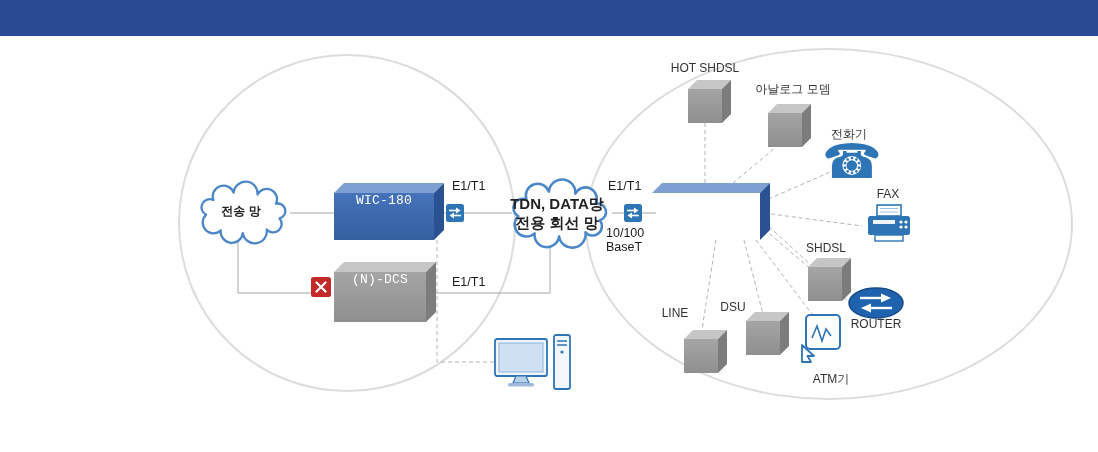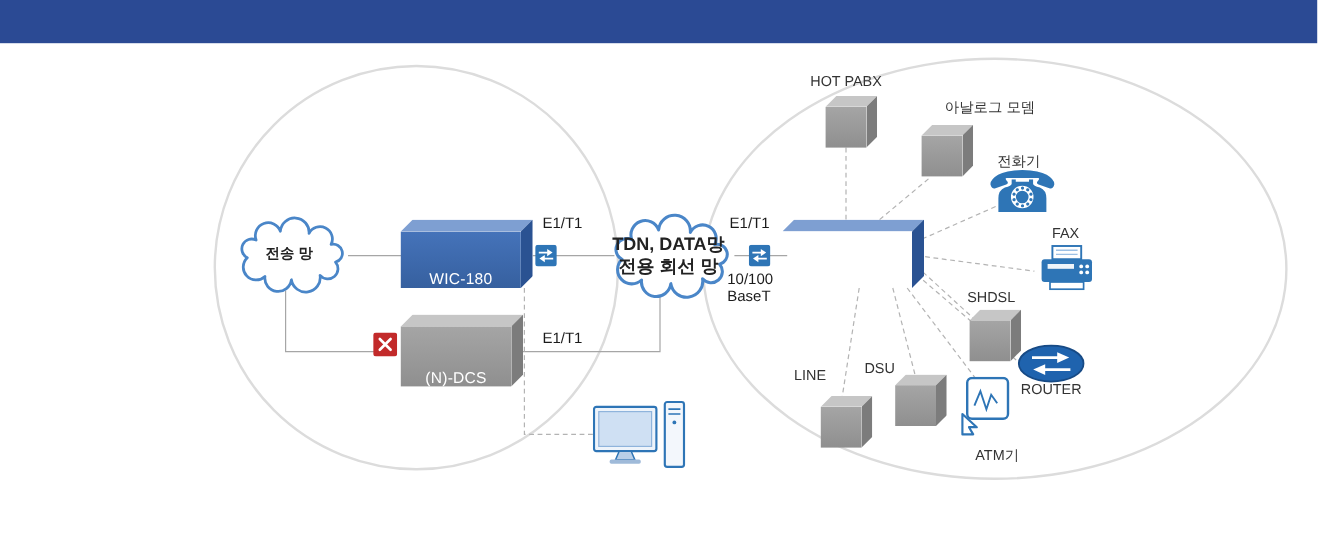--- a/index.html
+++ b/index.html
@@ -16,22 +16,22 @@
 
   .node { position:absolute; z-index:3; }
   .lbl  { position:absolute; z-index:4; font-size:12px; color:#333; white-space:nowrap; }
   .lbl.center { text-align:center; }
   .lbl.dark { color:#1b1b1b; font-size:12.5px; }
 
   
   .box3d { position:absolute; z-index:3;
            width:calc(var(--w) + var(--d)); height:calc(var(--h) + var(--d)); }
   .box3d .b-front { position:absolute; left:0; top:var(--d); width:var(--w); height:var(--h);
-           display:flex; align-items:flex-end; justify-content:center;
-           color:#fff; font-size:13px; letter-spacing:.2px; }
+           display:flex; align-items:flex-start; justify-content:center;
+           color:#fff; font-size:13px; letter-spacing:.2px;font-family:Liberation Mono, monospace; }
   .box3d .b-top { position:absolute; left:0; top:0; width:calc(var(--w) + var(--d)); height:var(--d);
            clip-path:polygon(0 100%, var(--d) 0, 100% 0, calc(100% - var(--d)) 100%); }
   .box3d .b-side { position:absolute; left:var(--w); top:0; width:var(--d);
            height:calc(var(--h) + var(--d));
            clip-path:polygon(0 var(--d), 100% 0, 100% calc(100% - var(--d)), 0 100%); }
   .box3d.blue .b-front { background:linear-gradient(180deg,#4573ba,#36609f); }
   .box3d.blue .b-top   { background:#7e9fd2; }
   .box3d.blue .b-side  { background:#2a5292; }
   .box3d.gray .b-front { background:linear-gradient(180deg,#a5a5a5,#8f8f8f); }
   .box3d.gray .b-top   { background:#c6c6c6; }
@@ -156,28 +156,28 @@
   <div class="lbl dark" style="left:606px;top:226px">
     <span style="display:block">10/100</span>
     <span style="display:block">BaseT</span>
   </div>
 
   <div class="box3d blue" style="--w:108px;--h:47px;--d:10px;left:652px;top:183px">
     <div class="b-top"></div>
       <div class="b-side"></div>
   </div>
 
-  <div class="lbl center" style="left:665px;top:61px;width:80px">HOT PABX</div>
+  <div class="lbl center" style="left:665px;top:61px;width:80px">HOT SHDSL</div>
   <div class="box3d gray" style="--w:34px;--h:34px;--d:9px;left:688px;top:80px">
     <div class="b-top"></div>
       <div class="b-side"></div>
       <div class="b-front"></div>
   </div>
 
-  <div class="lbl center" style="left:775px;top:81px;width:100px">아날로그 모뎀</div>
+  <div class="lbl center" style="left:743px;top:81px;width:100px">아날로그 모뎀</div>
   <div class="box3d gray" style="--w:34px;--h:34px;--d:9px;left:768px;top:104px">
     <div class="b-top"></div>
       <div class="b-side"></div>
       <div class="b-front"></div>
   </div>
 
   <div class="lbl center" style="left:819px;top:126px;width:60px">전화기</div>
   <div class="phone-glyph" style="left:822px;top:138px">☎</div>
 
   <div class="lbl center" style="left:863px;top:187px;width:50px">FAX</div>

